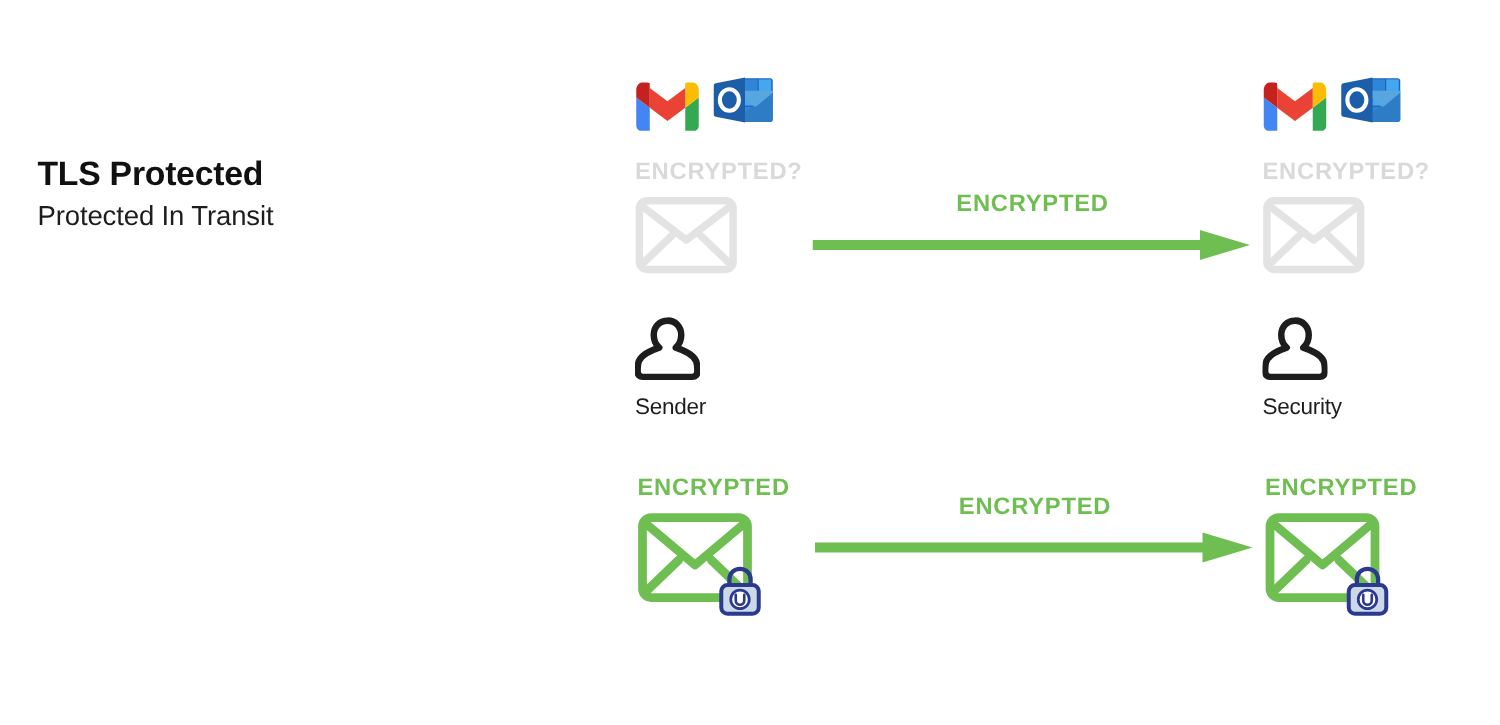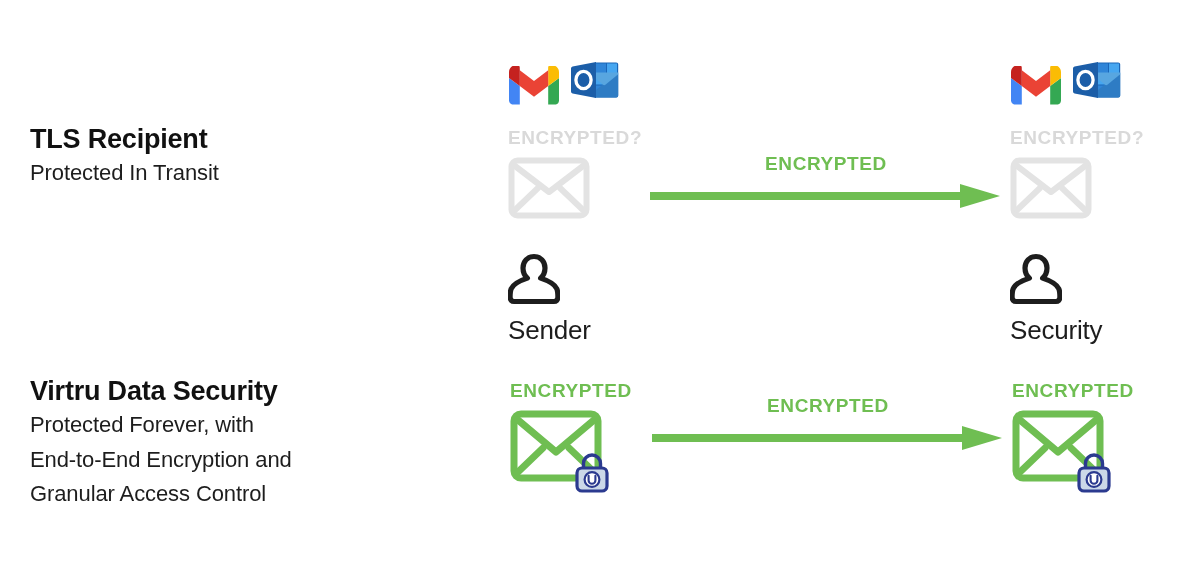--- a/index.html
+++ b/index.html
@@ -65,21 +65,21 @@
   .state-label.secure  { color: #6FBE52; }
 
   
   .envelope { display: block; }
   .env-plain   { width: 82px; height: 62px; }
   .env-secure  { width: 92px; height: 72px; }
 
   
   .person-icon { width: 52px; height: 62px; display: block; }
   .person-label {
-    font-size: 26px;
+    font-size: 18px;
     font-weight: 400;
     color: #1d1d1d;
     margin-top: 2px;
     letter-spacing: -0.2px;
     white-space: nowrap;
   }
 
   
   .arrow-group { position: absolute; display: flex; flex-direction: column; align-items: center; }
   .arrow-label {
@@ -108,34 +108,26 @@
 
   .env-wrap { position: relative; display: inline-block; }
   .lock-badge { position: absolute; right: -10px; bottom: -11px; width: 40px; height: 44px; }
 </style>
 </head>
 <body>
 
 <div class="canvas">
 
   <div class="text-block" id="tls-text-block">
-    <div class="block-title">TLS Recipient</div>
+    <div class="block-title">TLS Protected</div>
     <div class="block-subtitle">
       <span class="sub-line">Protected In Transit</span>
     </div>
   </div>
 
-  <div class="text-block" id="virtru-text-block">
-    <div class="block-title">Virtru Data Security</div>
-    <div class="block-subtitle">
-      <span class="sub-line">Protected Forever, with</span>
-      <span class="sub-line">End-to-End Encryption and</span>
-      <span class="sub-line">Granular Access Control</span>
-    </div>
-  </div>
 
   <div class="row" id="tls-row">
 
     <div class="node" id="tls-sender-node">
       <div class="app-logos">
 
         <svg class="logo-gmail" viewBox="0 0 52 39">
           <path d="M4.2 38.5h7.6V20.1L1 12v22.3c0 2.3 1.9 4.2 3.2 4.2z" fill="#4285F4"></path>
           <path d="M40.2 38.5h7.6c1.8 0 3.2-1.9 3.2-4.2V12l-10.8 8.1v18.4z" fill="#34A853"></path>
           <path d="M40.2 4.3v15.8L51 12V6c0-5.6-6.4-8.8-10.8-5.4l-.1 3.7z" fill="#FBBC04"></path>

